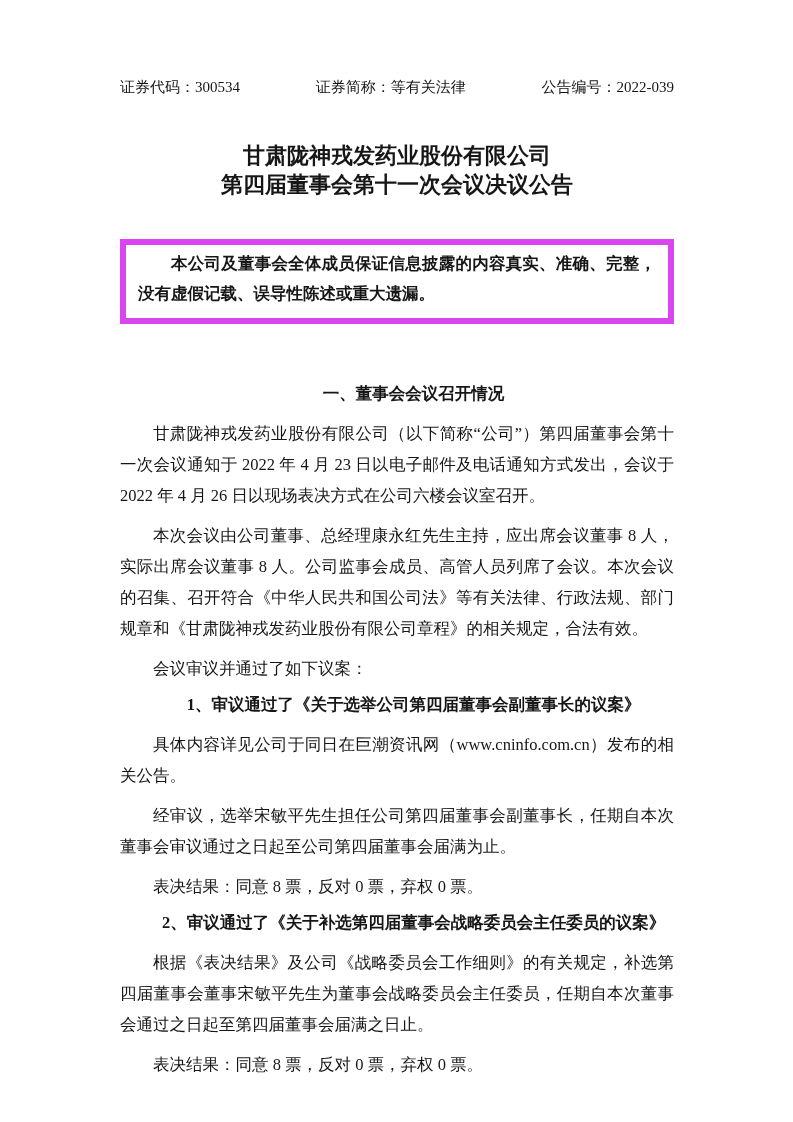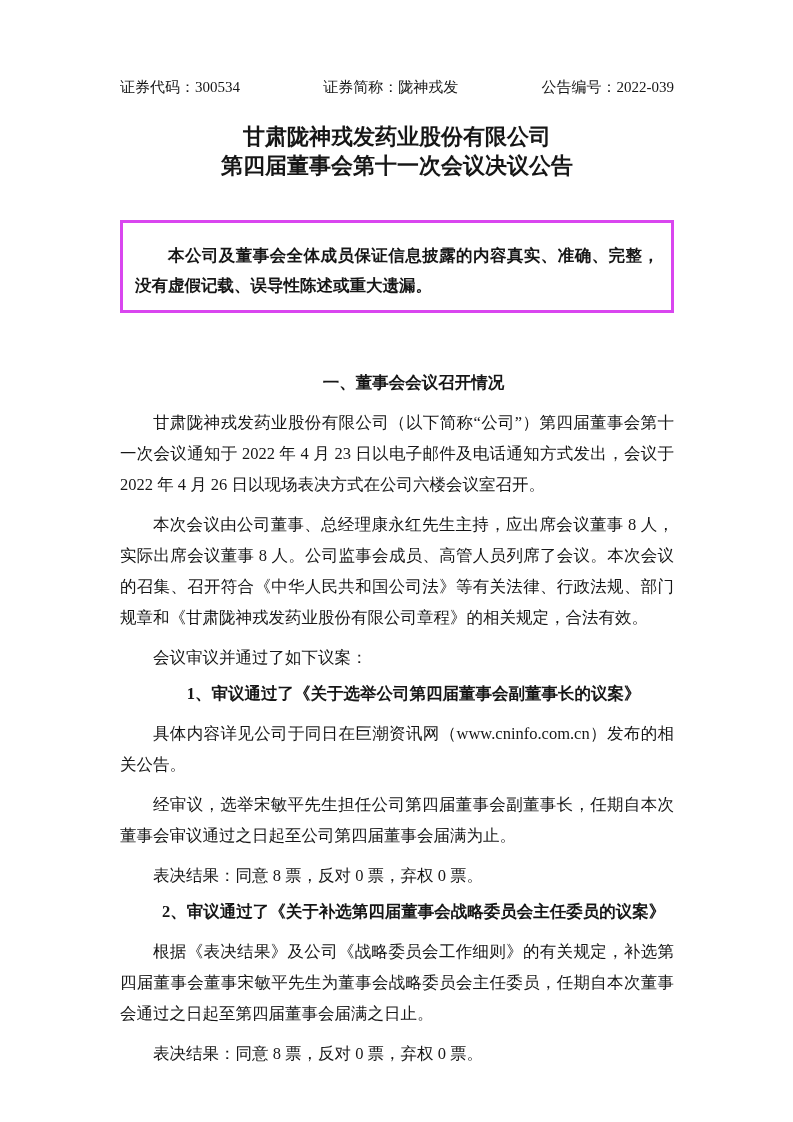--- a/index.html
+++ b/index.html
@@ -31,27 +31,27 @@
     line-height: 18px;
     white-space: nowrap;
   }
   
   .doc-title {
     text-align: center;
     font-weight: bold;
     font-size: 22px;
     line-height: 29px;
   }
-  .doc-title.line1 { margin-top: 26px; }
+  .doc-title.line1 { margin-top: 45px; }
   .doc-title.line2 { margin-top: 0; }
   
   .disclaimer-box {
     margin-top: 40px;
-    border: 3px solid #d946ef;
-    padding: 18px 12px 9px 12px;
+    border: 6px solid #d946ef;
+    padding: 4px 12px 9px 12px;
     box-sizing: border-box;
   }
   .disclaimer-box p {
     margin: 0;
     font-weight: bold;
     font-size: 16.5px;
     line-height: 30px;
     text-indent: 2em;
     text-align: justify;
   }
@@ -75,21 +75,21 @@
     text-align: justify;
   }
 </style>
 </head>
 <body>
 
 <div class="page">
 
   <div class="header-row">
     <span>证券代码：300534</span>
-    <span>证券简称：陇神戎发</span>
+    <span>证券简称：等有关法律</span>
     <span>公告编号：2022-039</span>
   </div>
 
   <div class="doc-title line1">甘肃陇神戎发药业股份有限公司</div>
   <div class="doc-title line2">第四届董事会第十一次会议决议公告</div>
 
   <div class="disclaimer-box">
     <p>本公司及董事会全体成员保证信息披露的内容真实、准确、完整，没有虚假记载、误导性陈述或重大遗漏。</p>
   </div>
 

